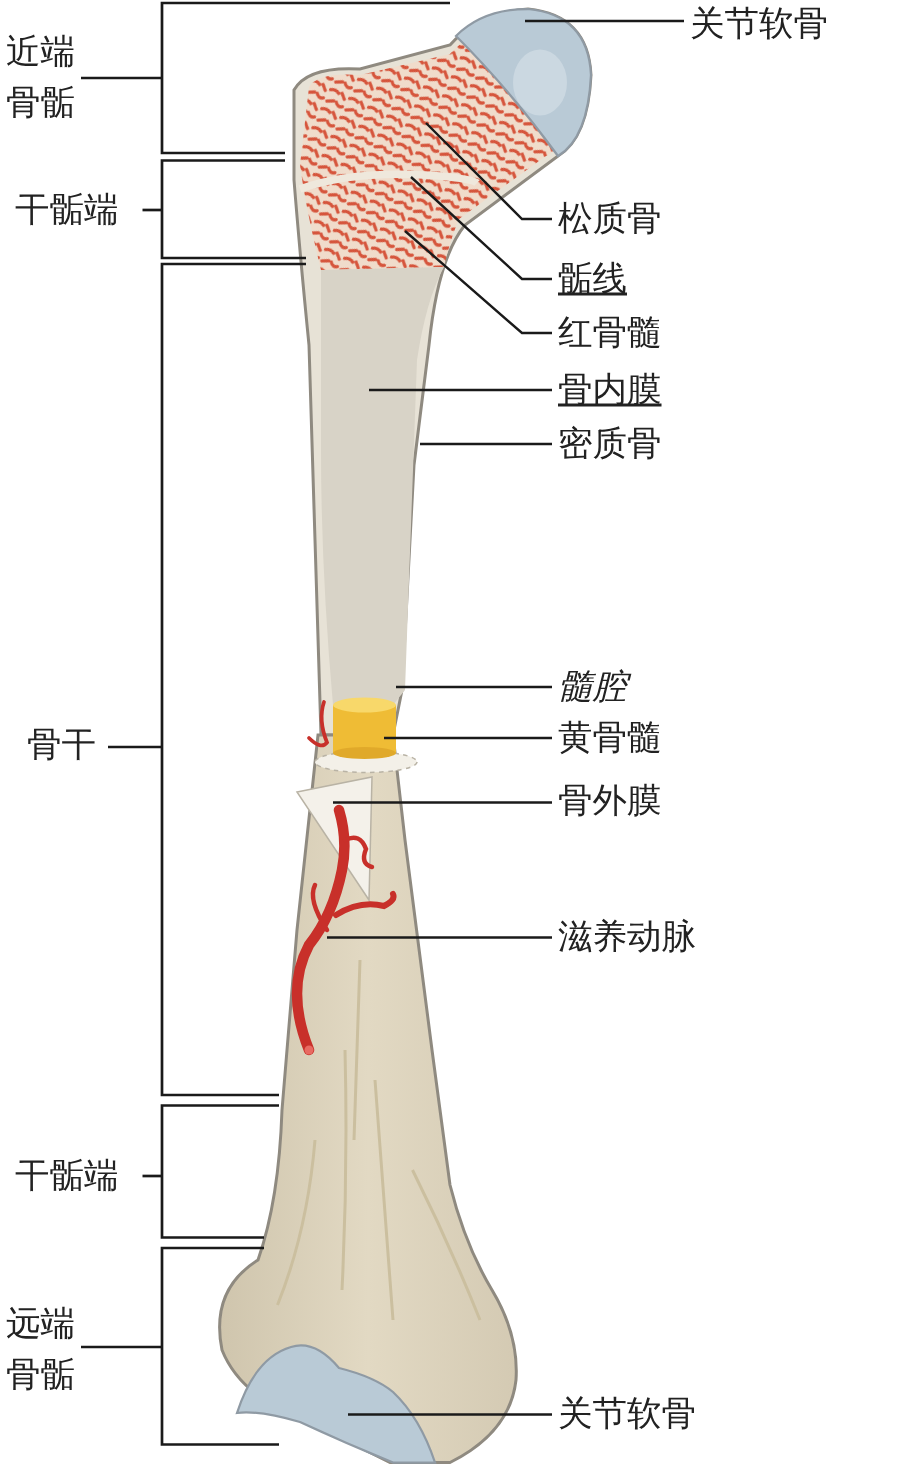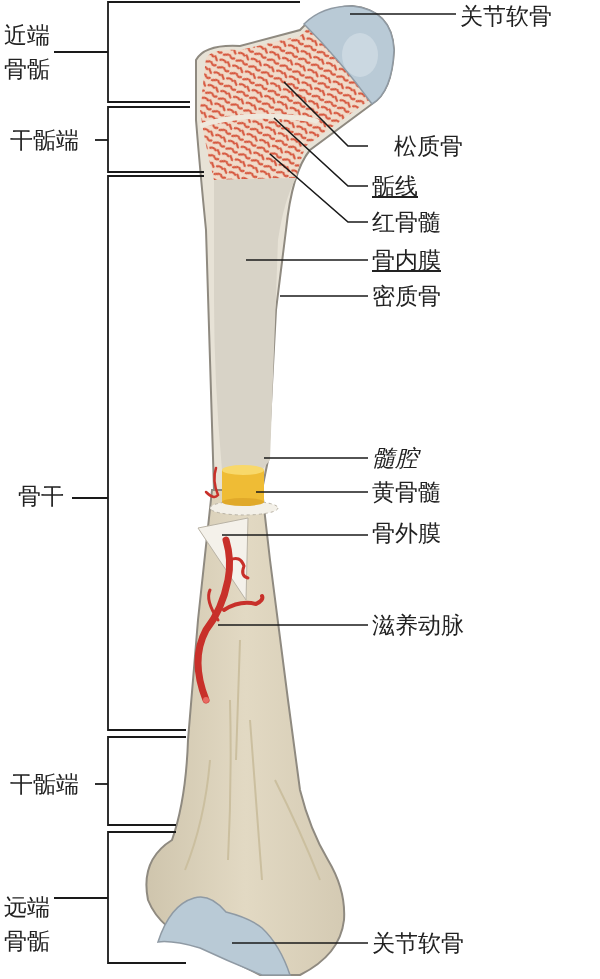--- a/index.html
+++ b/index.html
@@ -99,28 +99,28 @@
   </g>
 </svg>
 
 <div class="label two" style="left:4px; top:18px;">
   <div>近端</div>
   <div>骨骺</div>
 </div>
 <div class="label" style="left:10px; top:126px;">干骺端</div>
 <div class="label" style="left:18px; top:484px;font-family:Liberation Mono, monospace;">骨干</div>
 <div class="label" style="left:10px; top:770px;">干骺端</div>
-<div class="label two" style="left:4px; top:866px;margin-top:24px;">
+<div class="label two" style="left:4px; top:866px;">
   <div>远端</div>
   <div>骨骺</div>
 </div>
 
 <div class="label" style="left:460px; top:2px;">关节软骨</div>
-<div class="label" style="left:372px; top:132px;margin-left:22px;">松质骨</div>
+<div class="label" style="left:372px; top:132px;">松质骨</div>
 <div class="label" style="left:372px; top:172px;text-decoration:underline;">骺线</div>
 <div class="label" style="left:372px; top:208px;">红骨髓</div>
 <div class="label" style="left:372px; top:246px;text-decoration:underline;">骨内膜</div>
 <div class="label" style="left:372px; top:282px;">密质骨</div>
 <div class="label" style="left:372px; top:444px;font-style:italic;">髓腔</div>
 <div class="label" style="left:372px; top:478px;">黄骨髓</div>
 <div class="label" style="left:372px; top:521px;font-family:Liberation Mono, monospace;">骨外膜</div>
-<div class="label" style="left:372px; top:611px;">滋养动脉</div>
+<div class="label" style="left:372px; top:611px;font-family:Liberation Serif, serif;">滋养动脉</div>
 <div class="label" style="left:372px; top:929px;">关节软骨</div>
 
 </body></html>

